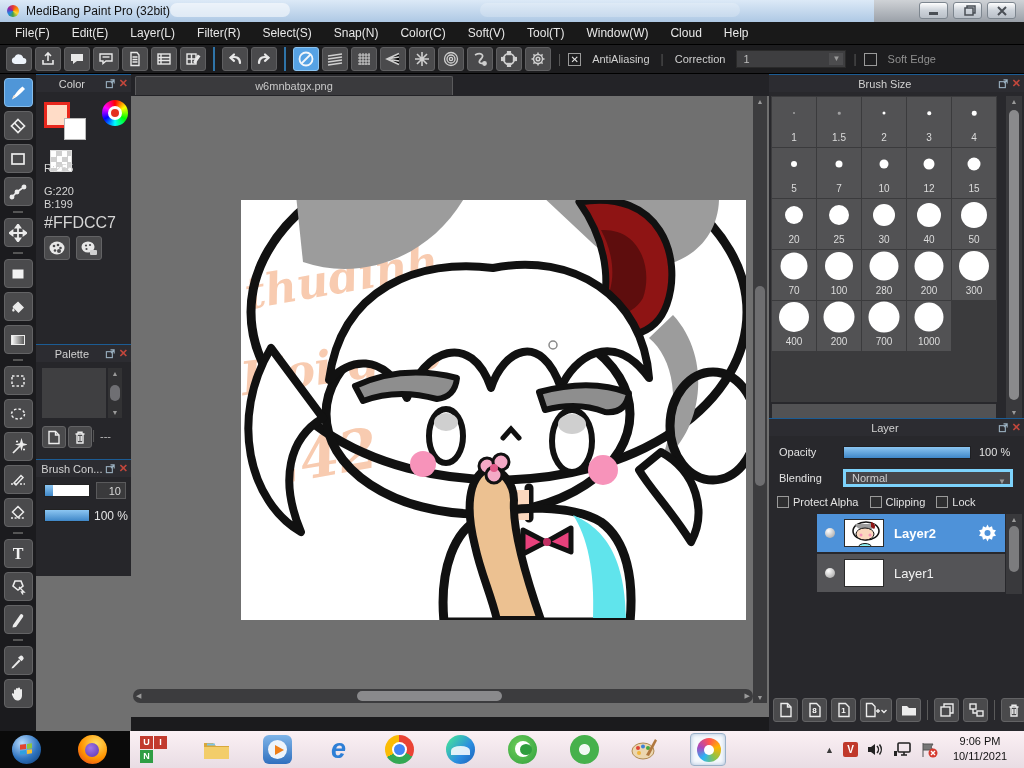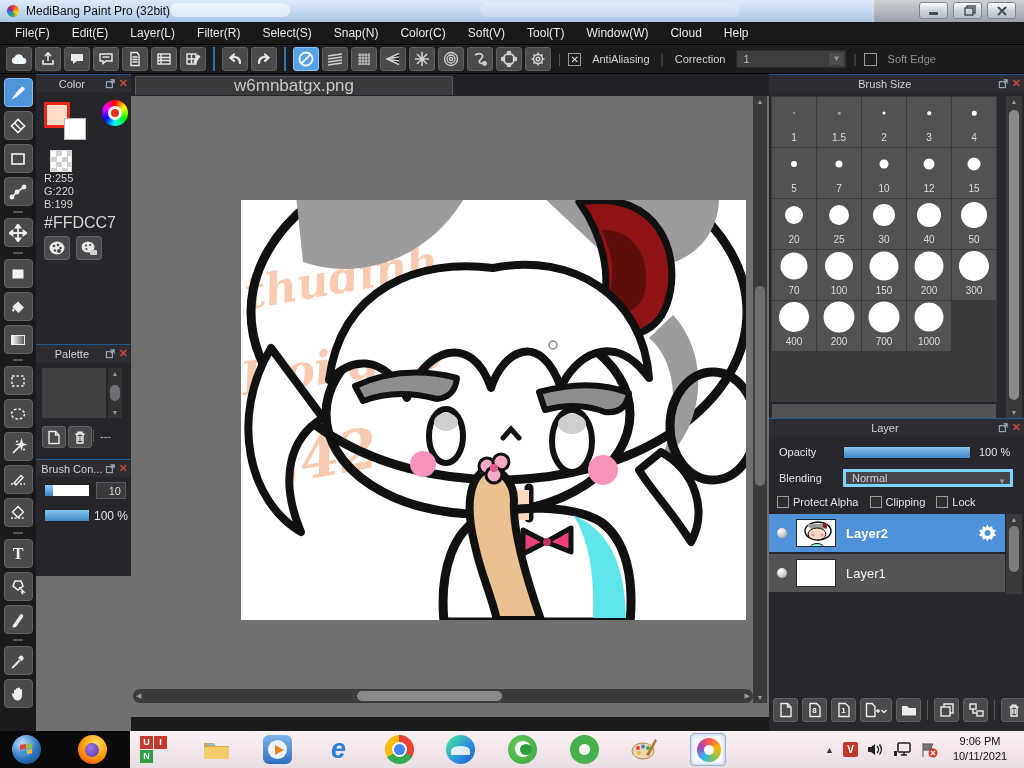--- a/index.html
+++ b/index.html
@@ -94,21 +94,21 @@
   .slider .fill { height:100%; background:linear-gradient(#8cc6f2,#3f87c8); }
   #bc-sizebox { position:absolute; left:60px; top:23px; width:30px; height:17px; background:#3a3a3c;
     border:1px solid #5a5a5c; color:#d8d8d8; font-size:11px; text-align:right; padding:2px 4px 0 0;}
   #bc-op { position:absolute; left:58px; top:50px; color:#e4e4e4; font-size:12px; }
 
   
   #editor { position:absolute; left:131px; top:0; width:638px; height:657px; background:#707070; }
   #tabstrip { position:absolute; left:0; top:0; width:638px; height:22px; background:#232327; }
   #doc-tab { position:absolute; left:4px; top:2px; width:318px; height:19px; background:#3a3a3d;
     border:1px solid #5a5a5c; border-bottom:none; border-radius:2px 2px 0 0; color:#c8c8c8;
-    font-size:17px; text-align:center; line-height:18px; }
+    font-size:11px; text-align:center; line-height:18px; }
   #viewport { position:absolute; left:0; top:22px; width:638px; height:621px; background:#707070; overflow:hidden;}
   #canvas { position:absolute; left:110px; top:104px; width:505px; height:420px; background:#fff; }
   .vscroll { position:absolute; right:2px; top:22px; width:14px; height:607px; background:#3c3c3e;
     display:flex; flex-direction:column; justify-content:space-between; align-items:center; padding:2px 0;}
   .vscroll .thumb{ position:absolute; left:2px; top:190px; width:10px; height:200px; background:#6e6e70; border-radius:5px;}
   #hscroll { position:absolute; left:2px; bottom:14px; width:620px; height:14px; background:#3c3c3e;
     border-radius:7px; display:flex; align-items:center; justify-content:space-between; padding:0 3px;}
   #hscroll .thumb{ position:absolute; left:224px; top:2px; width:145px; height:10px; background:#8a8a8c; border-radius:5px;}
   #editor-bottom { position:absolute; left:0; bottom:0; width:638px; height:14px; background:#1b1b1d;}
 
@@ -127,21 +127,21 @@
   #layer-panel { position:absolute; left:0; top:344px; width:255px; height:313px; }
   .lp-row { position:absolute; left:0; width:255px; color:#e2e2e2; font-size:11px; }
   #lp-opacity-slider { position:absolute; left:74px; top:0; width:128px; height:13px; border:1px solid #1f1f22;
     background:linear-gradient(#8cc6f2,#3f87c8); }
   #lp-blend-select { position:absolute; left:74px; top:-3px; width:170px; height:18px; background:#46464a;
     border:3px solid #7dd3fc; color:#cfcfcf; display:flex; align-items:center; padding-left:6px; }
   #lp-blend-select .caret{ position:absolute; right:4px; top:5px; color:#999; font-size:8px;}
   .lp-check { display:inline-flex; align-items:center; margin-right:8px; }
   .lp-check .box { width:12px; height:12px; border:1px solid #9a9a9a; background:#2e2e30; margin-right:4px; }
   #layer-list { position:absolute; left:0; top:96px; width:236px; }
-  .layer-row { height:38px; display:flex; align-items:center; margin-bottom:2px; }
+  .layer-row { height:38px; display:flex; align-items:center; margin-bottom:2px;margin-left:48px; }
   .layer-row.sel { background:#4e92d9; }
   .layer-row.unsel { background:#545457; }
   .vis-dot { width:10px; height:10px; border-radius:50%; margin:0 9px 0 8px;
     background:radial-gradient(circle at 35% 30%,#fff,#9a9a9a); flex:0 0 auto;}
   .layer-thumb { width:40px; height:28px; background:#fff; border:1px solid #2a2a2a; flex:0 0 auto; overflow:hidden;}
   .layer-name { margin-left:10px; color:#f2f2f2; font-size:13px; flex:1;}
   .layer-row.sel .layer-name { font-weight:bold; color:#fff; }
   #layer-scroll { position:absolute; right:2px; top:96px; width:16px; height:80px; background:#39393c;
     display:flex; flex-direction:column; align-items:center; padding-top:2px;}
   #layer-scroll .thumb{ width:10px; height:46px; background:#7c7c7e; border-radius:5px; margin-top:3px;}
@@ -489,21 +489,21 @@
           </svg>
         <span class="closex">✕</span>
       </div>
       <div id="fg-swatch" style="background: rgb(255, 220, 199);"></div>
       <div id="bg-swatch"></div>
       <div id="tr-swatch"></div>
       <div id="color-wheel">
           <div class="inner"></div>
           <div class="dot"></div>
         </div>
-      <div class="rgb" style="top:98px">R:255</div>
+      <div class="rgb" style="top:88px">R:255</div>
       <div class="rgb" style="top:111px">G:220</div>
       <div class="rgb" style="top:124px">B:199</div>
       <div id="hexval">#FFDCC7</div>
       <div class="cpbtn" style="left:8px">
         <svg width="18" height="16">
             <ellipse cx="9" cy="8" rx="7.5" ry="6.5" fill="#e8e8e8"></ellipse>
             <circle cx="6" cy="6" r="1.3" fill="#4a4a4c"></circle>
             <circle cx="10" cy="5" r="1.3" fill="#4a4a4c"></circle>
             <circle cx="12.5" cy="8" r="1.3" fill="#4a4a4c"></circle>
             <circle cx="7" cy="10.5" r="1.3" fill="#4a4a4c"></circle>
@@ -722,21 +722,21 @@
         <div class="bs-cell">
           <span class="bs-dot" style="width: 27px; height: 27px;"></span>
           <div class="bs-label">70</div>
         </div>
         <div class="bs-cell">
           <span class="bs-dot" style="width: 28px; height: 28px;"></span>
           <div class="bs-label">100</div>
         </div>
         <div class="bs-cell">
           <span class="bs-dot" style="width: 29px; height: 29px;"></span>
-          <div class="bs-label">150</div>
+          <div class="bs-label">280</div>
         </div>
         <div class="bs-cell">
           <span class="bs-dot" style="width: 29px; height: 29px;"></span>
           <div class="bs-label">200</div>
         </div>
         <div class="bs-cell">
           <span class="bs-dot" style="width: 30px; height: 30px;"></span>
           <div class="bs-label">300</div>
         </div>
         <div class="bs-cell">

